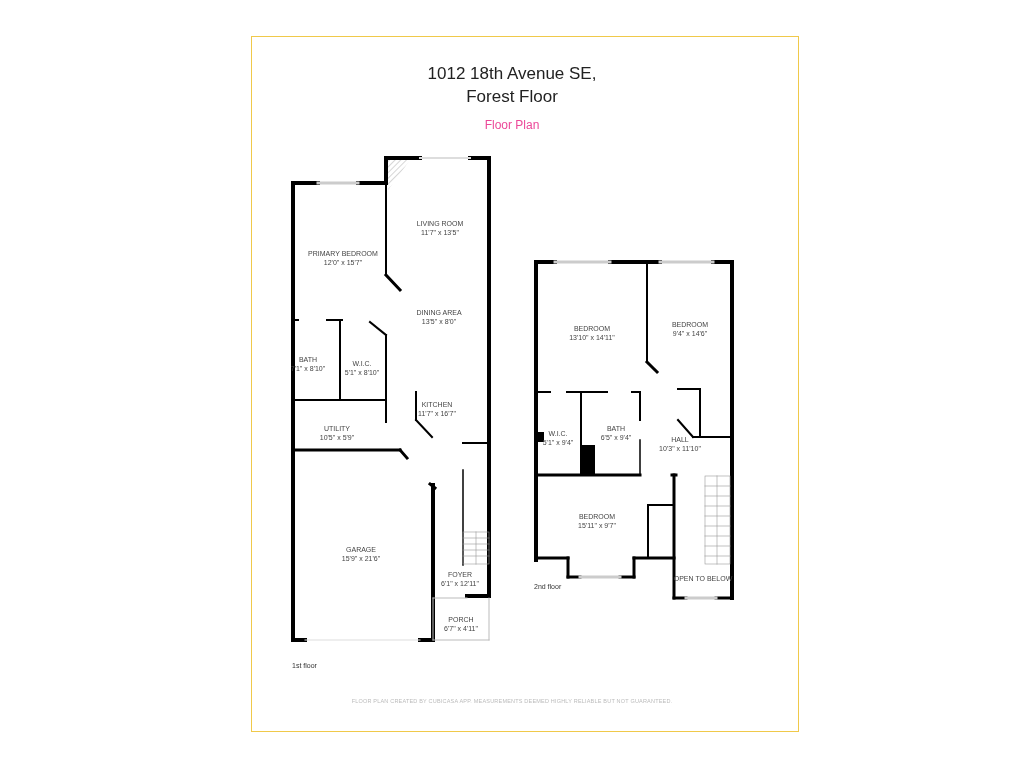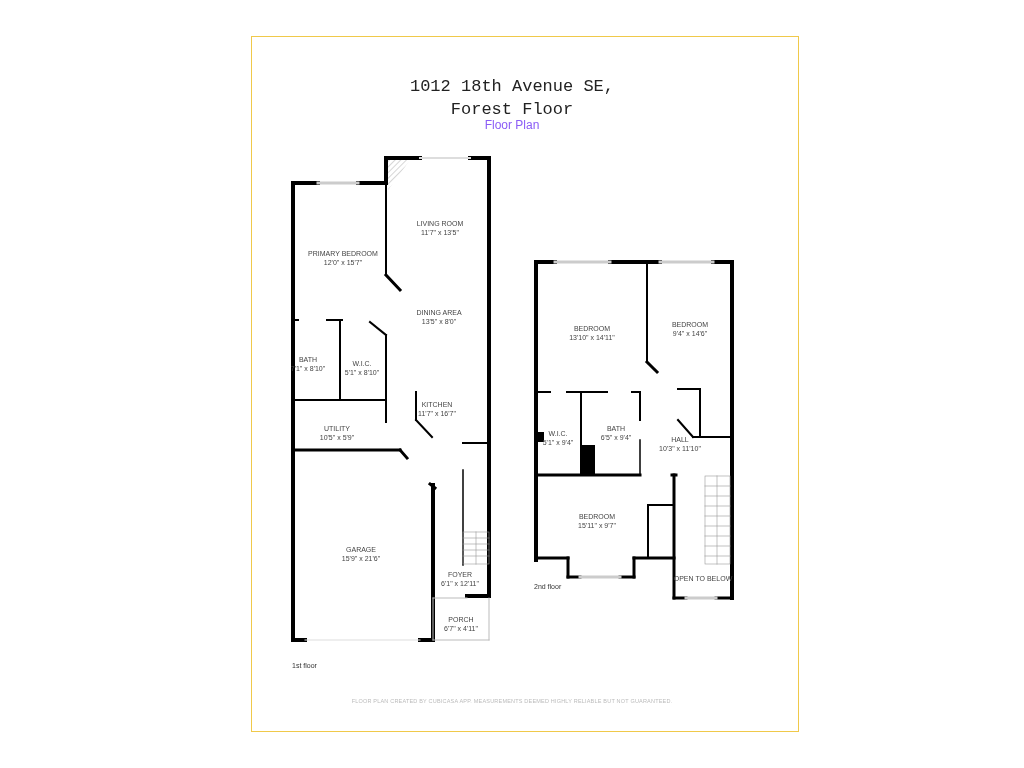--- a/index.html
+++ b/index.html
@@ -1,19 +1,19 @@
 <!DOCTYPE html>
 <html><head>
 <meta charset="utf-8">
 <style>
   html,body{margin:0;padding:0;background:#fff;}
   body{width:1024px;height:768px;position:relative;overflow:hidden;font-family:"DejaVu Sans",sans-serif;}
   .frame{position:absolute;left:251px;top:36px;width:548px;height:696px;border:1.5px solid #f0c94a;box-sizing:border-box;background:#fff;}
-  .title{position:absolute;left:0;width:1024px;text-align:center;font-family:Liberation Mono, monospace;color:#222;font-size:17px;margin-top:13px;}
-  .subtitle{position:absolute;left:0;width:1024px;text-align:center;font-family:"Liberation Sans",sans-serif;font-size:12px;color:#8b5cf6;}
+  .title{position:absolute;left:0;width:1024px;text-align:center;font-family:Liberation Sans, sans-serif;color:#222;font-size:17px;}
+  .subtitle{position:absolute;left:0;width:1024px;text-align:center;font-family:"Liberation Sans",sans-serif;font-size:12px;color:#ec4899;}
   .lbl{position:absolute;text-align:center;font-family:"Liberation Sans",sans-serif;font-size:7px;color:#444;line-height:9px;white-space:nowrap;transform:translateX(-50%);}
   .floorlbl{position:absolute;font-family:"Liberation Sans",sans-serif;font-size:7px;color:#333;}
   .footer{position:absolute;left:0;width:1024px;top:698px;text-align:center;font-family:"Liberation Sans",sans-serif;font-size:5.5px;color:#bbb;letter-spacing:0.2px;}
   svg{position:absolute;left:0;top:0;}
 </style>
 </head>
 <body>
 
 <div class="frame"></div>
 

